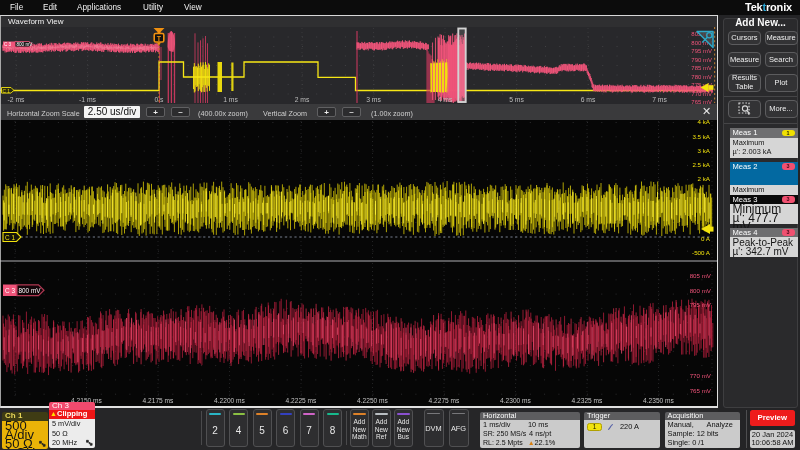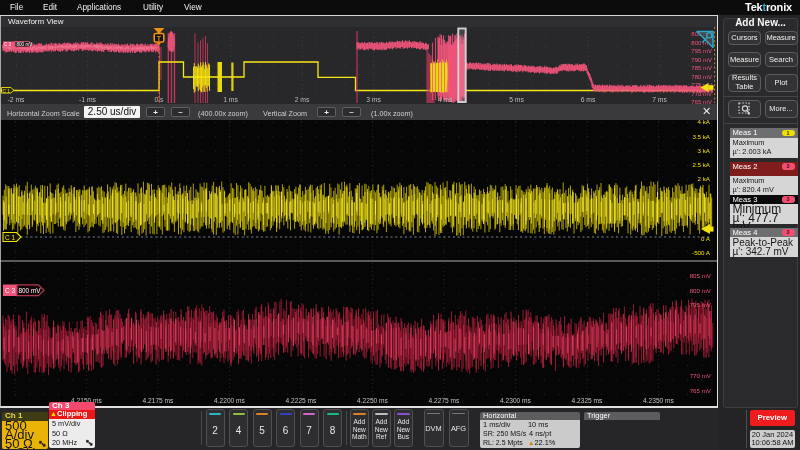--- a/index.html
+++ b/index.html
@@ -190,21 +190,21 @@
 <div class="btn abs" style="left:764.5px;top:99.5px;width:33px;height:18px">More...</div>
 <div class="abs" style="left:724px;top:122.5px;width:73px;height:1px;background:#454547"></div>
 
 <div class="abs" style="left:729.5px;top:128px;width:68px;height:29.5px">
  <div style="background:#6e6e70;color:#fff;font-size:7.6px;height:9.5px;line-height:9.5px;padding:0 3px;position:relative">Meas 1
    <span style="position:absolute;right:3px;top:1.5px;width:13px;height:6.5px;background:#f0e000;border-radius:3px;color:#201f00;font-size:5.4px;line-height:6.5px;text-align:center;font-weight:bold">1</span>
  </div>
  <div style="background:#d6d6d6;color:#161616;font-size:7.4px;line-height:9.4px;padding:0.5px 3px;height:20px">Maximum<br>µ': 2.003 kA</div>
 </div>
 <div class="abs" style="left:729.5px;top:161.5px;width:68px;height:29.5px">
- <div style="background:#7f1d1d;color:#fff;font-size:7.6px;height:14px;line-height:9.5px;padding:0 3px;position:relative">Meas 2
+ <div style="background:#0369a1;color:#fff;font-size:7.6px;height:23px;line-height:9.5px;padding:0 3px;position:relative">Meas 2
    <span style="position:absolute;right:3px;top:1.5px;width:13px;height:6.5px;background:#f05070;border-radius:3px;color:#4a0818;font-size:5.4px;line-height:6.5px;text-align:center;font-weight:bold">3</span>
  </div>
  <div style="background:#d6d6d6;color:#161616;font-size:7.4px;line-height:9.4px;padding:0.5px 3px;height:20px">Maximum<br>µ': 820.4 mV</div>
 </div>
 <div class="abs" style="left:729.5px;top:194.5px;width:68px;height:29.5px">
  <div style="background:#0a0a0a;color:#fff;font-size:7.6px;height:9.5px;line-height:9.5px;padding:0 3px;position:relative">Meas 3
    <span style="position:absolute;right:3px;top:1.5px;width:13px;height:6.5px;background:#f05070;border-radius:3px;color:#4a0818;font-size:5.4px;line-height:6.5px;text-align:center;font-weight:bold">3</span>
  </div>
  <div style="background:#d6d6d6;color:#161616;font-size:12px;line-height:9.4px;padding:0.5px 3px;height:20px">Minimum<br>µ': 477.7 mV</div>
 </div>
@@ -219,21 +219,21 @@
 <div class="abs" style="left:2px;top:412px;width:45.5px;height:36.5px;border-radius:2px;overflow:hidden">
  <div style="background:#3f3c14;color:#e8d75a;font-size:8px;font-weight:bold;height:8.5px;line-height:8.5px;padding-left:3px">Ch 1</div>
  <div style="background:#eab308;color:#141414;font-size:13px;line-height:9.3px;padding:0 0 0 3px;height:28px;position:relative">500 A/div<br>50 Ω<br>1 GHz
   <svg width="7" height="7" viewBox="0 0 8 8" style="position:absolute;right:2px;bottom:2px">
           <path d="M0.5 1.5h2.2v2.2H0.5zM4.8 5h2.2v2.2H4.8zM2.8 3.6l1.6 1.3M3.4 5.2l1.6-0.4-0.9-1.2z" stroke="#222" stroke-width="0.8" fill="#222"></path>
         </svg>
  </div>
 </div>
 
 <div class="abs" style="left:49px;top:401.5px;width:45.5px;height:46.5px;border-radius:2px;overflow:hidden">
- <div style="background:#f14a6e;color:#fff;font-size:8px;font-weight:bold;height:8.8px;line-height:8.8px;padding-left:3px">Ch 3</div>
+ <div style="background:#f14a6e;color:#fff;font-size:8px;font-weight:normal;height:8.8px;line-height:8.8px;padding-left:3px">Ch 3</div>
  <div style="background:#ee1515;color:#fff;font-size:7.6px;font-weight:bold;height:8.6px;line-height:8.6px;padding-left:1px"><span style="color:#ffe000;font-size:7px">▲</span>Clipping</div>
  <div style="background:#ececec;color:#141414;font-size:7.3px;line-height:9.7px;padding:0 0 0 3px;height:29.1px;position:relative">5 mV/div<br>50 Ω<br>20 MHz
   <svg width="7" height="7" viewBox="0 0 8 8" style="position:absolute;right:2px;bottom:2px">
           <path d="M0.5 1.5h2.2v2.2H0.5zM4.8 5h2.2v2.2H4.8zM2.8 3.6l1.6 1.3M3.4 5.2l1.6-0.4-0.9-1.2z" stroke="#222" stroke-width="0.8" fill="#222"></path>
         </svg>
  </div>
 </div>
 <div class="abs" style="left:200.5px;top:411px;width:1px;height:34px;background:#4a4a4c"></div>
 <div class="chbtn" style="left:205.5px">
       <span class="st" style="background:#2ab5c5"></span>
@@ -288,18 +288,34 @@
         <span class="abs" style="left:48px;top:0.5px">10 ms</span>
   <span class="abs" style="left:3px;top:9.5px;font-size:7px">SR: 250 MS/s</span>
         <span class="abs" style="left:49px;top:9.5px">4 ns/pt</span>
   <span class="abs" style="left:3px;top:18.5px;font-size:7px">RL: 2.5 Mpts</span>
         <span class="abs" style="left:48px;top:18.5px"><span style="color:#d87f10;font-size:6.5px">▲</span>22.1%</span>
  </div>
 </div>
 
 <div class="abs" style="left:584px;top:411.5px;width:76px;height:36.5px;border-radius:2px;overflow:hidden">
  <div class="mh" style="height:8.5px">Trigger</div>
-</div>
-
+ <div class="mb" style="height:28px;position:relative">
+  <span class="abs" style="left:3px;top:2.5px;width:15px;height:8px;background:#f2e20d;border:1px solid #b0a000;border-radius:2.5px;color:#201f00;font-size:6.6px;line-height:6.6px;text-align:center">1</span>
+  <svg class="abs" style="left:23px;top:2.5px" width="9" height="8" viewBox="0 0 9 8">
+          <path d="M1 6.5C3 6.5 3.5 1.5 6 1.5" stroke="#5560a8" stroke-width="1.2" fill="none"></path>
+        </svg>
+  <span class="abs" style="left:36px;top:2.5px">220 A</span>
+ </div>
+</div>
+
+<div class="abs" style="left:664.5px;top:411.5px;width:75px;height:36.5px;border-radius:2px;overflow:hidden">
+ <div class="mh" style="height:8.5px">Acquisition</div>
+ <div class="mb" style="height:28px;position:relative">
+  <span class="abs" style="left:3px;top:0.5px">Manual,</span>
+        <span class="abs" style="left:42px;top:0.5px">Analyze</span>
+  <span class="abs" style="left:3px;top:9.5px">Sample: 12 bits</span>
+  <span class="abs" style="left:3px;top:18.5px">Single: 0 /1</span>
+ </div>
+</div>
 
 <div class="abs" style="left:749.5px;top:409.5px;width:45.5px;height:16px;background:#ee1c1c;border-radius:2.5px;color:#fff;font-size:7.8px;font-weight:bold;text-align:center;line-height:16px">Preview</div>
 <div class="abs" style="left:745.5px;top:410px;width:1px;height:38px;background:#4e4e50"></div>
 <div class="abs" style="left:750px;top:430px;width:45px;height:17.5px;background:#cdcdcd;border-radius:2px;color:#111;font-size:7.5px;line-height:8.7px;text-align:center;padding-top:0.5px">20 Jan 2024<br>10:06:58 AM</div>
 </div>
 </body></html>

